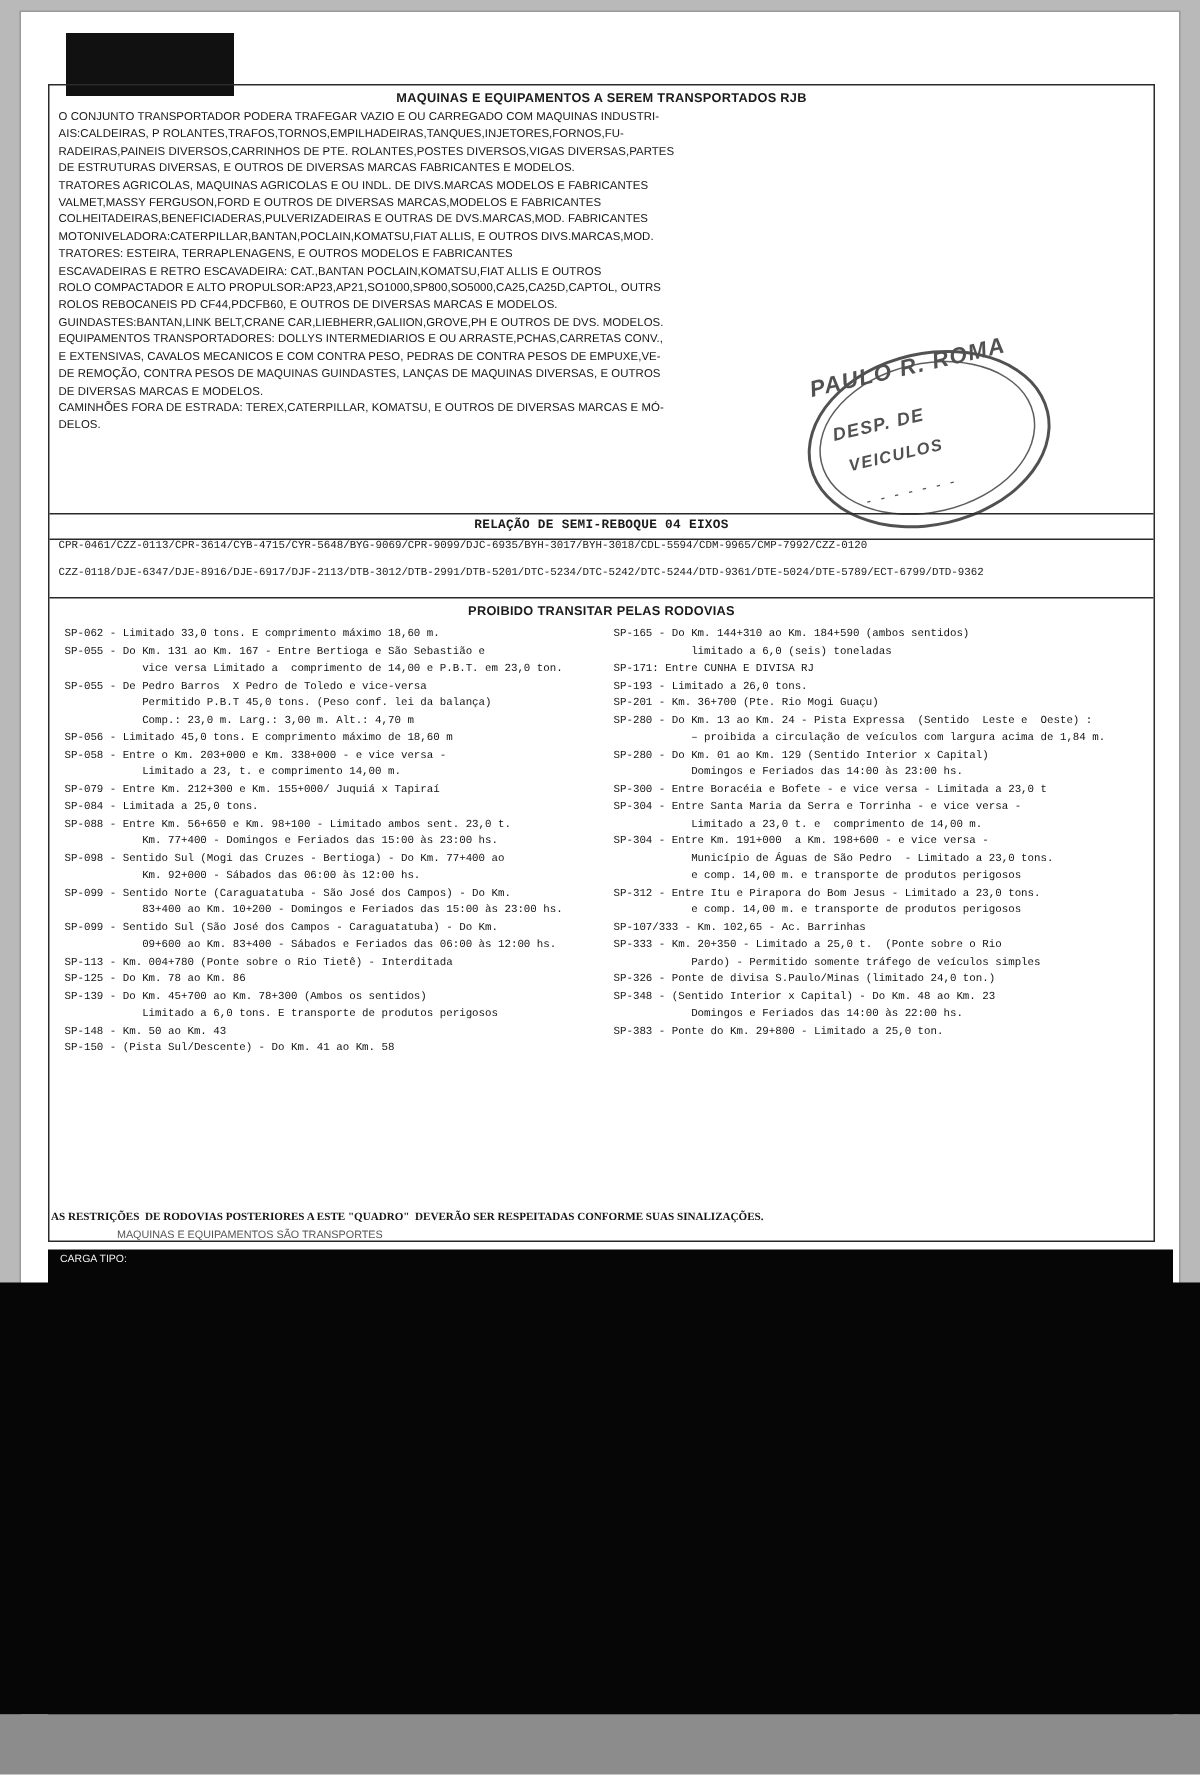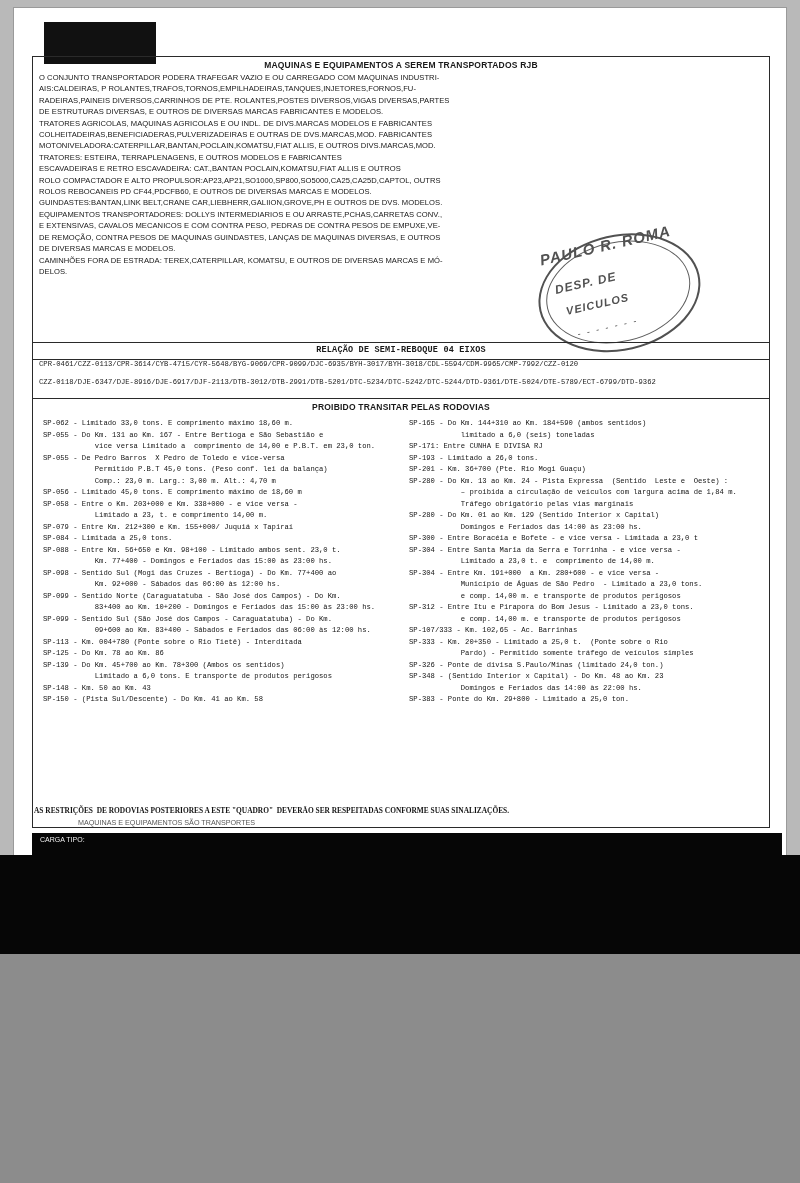--- a/index.html
+++ b/index.html
@@ -1,17 +1,17 @@
 <!DOCTYPE html>
 <html><head>
 <meta charset="utf-8">
 <style>
   html,body{margin:0;padding:0;background:#8c8c8c;}
   body{font-family:"Liberation Sans", sans-serif;}
-  .page{position:relative;width:800px;height:954px;background:#b9b9b9;overflow:hidden;}
+  .page{position:relative;width:800px;height:1143px;background:#b9b9b9;overflow:hidden;}
   .scan{position:absolute;left:14px;top:8px;width:772px;height:1168px;background:#ffffff;
         box-shadow:0 0 0 1px #9a9a9a;}
   
   .blob-tl{position:absolute;left:30px;top:14px;width:112px;height:42px;background:#111;}
   .blob-bottom{position:absolute;left:18px;top:825px;width:750px;height:345px;background:#060606;}
   .blob-bottom2{position:absolute;left:0px;top:855px;width:800px;height:318px;background:#060606;}
 
   .frame{position:absolute;left:18px;top:48px;width:736px;height:770px;border:1px solid #2a2a2a;}
   .hr{position:absolute;left:0;right:0;height:1px;background:#2a2a2a;}
 
@@ -63,20 +63,21 @@
     <div class="frame">
 
       <div class="sec1" style="height:318px;">
         <div class="sec1-title title">MAQUINAS E EQUIPAMENTOS A SEREM TRANSPORTADOS   RJB</div>
         <div class="sec1-body">
           <div class="body-line">O CONJUNTO TRANSPORTADOR PODERA TRAFEGAR VAZIO E OU CARREGADO COM MAQUINAS INDUSTRI-</div>
           <div class="body-line">AIS:CALDEIRAS, P ROLANTES,TRAFOS,TORNOS,EMPILHADEIRAS,TANQUES,INJETORES,FORNOS,FU-</div>
           <div class="body-line">RADEIRAS,PAINEIS DIVERSOS,CARRINHOS DE PTE. ROLANTES,POSTES DIVERSOS,VIGAS DIVERSAS,PARTES</div>
           <div class="body-line">DE ESTRUTURAS DIVERSAS, E OUTROS DE DIVERSAS MARCAS FABRICANTES E MODELOS.</div>
           <div class="body-line">TRATORES AGRICOLAS, MAQUINAS AGRICOLAS E OU INDL. DE DIVS.MARCAS MODELOS E FABRICANTES</div>
+          <div class="body-line">VALMET,MASSY FERGUSON,FORD E OUTROS DE DIVERSAS MARCAS,MODELOS E FABRICANTES</div>
           <div class="body-line">COLHEITADEIRAS,BENEFICIADERAS,PULVERIZADEIRAS E OUTRAS DE DVS.MARCAS,MOD. FABRICANTES</div>
           <div class="body-line">MOTONIVELADORA:CATERPILLAR,BANTAN,POCLAIN,KOMATSU,FIAT ALLIS, E OUTROS DIVS.MARCAS,MOD.</div>
           <div class="body-line">TRATORES: ESTEIRA, TERRAPLENAGENS, E OUTROS MODELOS E FABRICANTES</div>
           <div class="body-line">ESCAVADEIRAS E RETRO ESCAVADEIRA: CAT.,BANTAN POCLAIN,KOMATSU,FIAT ALLIS E OUTROS</div>
           <div class="body-line">ROLO COMPACTADOR E ALTO PROPULSOR:AP23,AP21,SO1000,SP800,SO5000,CA25,CA25D,CAPTOL, OUTRS</div>
           <div class="body-line">ROLOS REBOCANEIS PD CF44,PDCFB60, E OUTROS DE DIVERSAS MARCAS E MODELOS.</div>
           <div class="body-line">GUINDASTES:BANTAN,LINK BELT,CRANE CAR,LIEBHERR,GALIION,GROVE,PH E OUTROS DE DVS. MODELOS.</div>
           <div class="body-line">EQUIPAMENTOS TRANSPORTADORES: DOLLYS INTERMEDIARIOS E OU ARRASTE,PCHAS,CARRETAS CONV.,</div>
           <div class="body-line">E EXTENSIVAS, CAVALOS MECANICOS E COM CONTRA PESO, PEDRAS DE CONTRA PESOS DE EMPUXE,VE-</div>
           <div class="body-line">DE REMOÇÃO, CONTRA PESOS DE MAQUINAS GUINDASTES, LANÇAS DE MAQUINAS DIVERSAS, E OUTROS</div>
@@ -141,27 +142,26 @@
         </div>
 
         <div class="colR">
           <div class="col-line">SP-165 - Do Km. 144+310 ao Km. 184+590 (ambos sentidos)</div>
           <div class="col-line">            limitado a 6,0 (seis) toneladas</div>
           <div class="col-line">SP-171: Entre CUNHA E DIVISA RJ</div>
           <div class="col-line">SP-193 - Limitado a 26,0 tons.</div>
           <div class="col-line">SP-201 - Km. 36+700 (Pte. Rio Mogi Guaçu)</div>
           <div class="col-line">SP-280 - Do Km. 13 ao Km. 24 - Pista Expressa  (Sentido  Leste e  Oeste) :</div>
           <div class="col-line">            – proibida a circulação de veículos com largura acima de 1,84 m.</div>
-          <div class="col-line">            Tráfego obrigatório pelas vias marginais</div>
           <div class="col-line">SP-280 - Do Km. 01 ao Km. 129 (Sentido Interior x Capital)</div>
           <div class="col-line">            Domingos e Feriados das 14:00 às 23:00 hs.</div>
           <div class="col-line">SP-300 - Entre Boracéia e Bofete - e vice versa - Limitada a 23,0 t</div>
           <div class="col-line">SP-304 - Entre Santa Maria da Serra e Torrinha - e vice versa -</div>
           <div class="col-line">            Limitado a 23,0 t. e  comprimento de 14,00 m.</div>
-          <div class="col-line">SP-304 - Entre Km. 191+000  a Km. 280+600 - e vice versa -</div>
+          <div class="col-line">SP-304 - Entre Km. 191+000  a Km. 198+600 - e vice versa -</div>
           <div class="col-line">            Município de Águas de São Pedro  - Limitado a 23,0 tons.</div>
           <div class="col-line">            e comp. 14,00 m. e transporte de produtos perigosos</div>
           <div class="col-line">SP-312 - Entre Itu e Pirapora do Bom Jesus - Limitado a 23,0 tons.</div>
           <div class="col-line">            e comp. 14,00 m. e transporte de produtos perigosos</div>
           <div class="col-line">SP-107/333 - Km. 102,65 - Ac. Barrinhas</div>
           <div class="col-line">SP-333 - Km. 20+350 - Limitado a 25,0 t.  (Ponte sobre o Rio</div>
           <div class="col-line">            Pardo) - Permitido somente tráfego de veículos simples</div>
           <div class="col-line">SP-326 - Ponte de divisa S.Paulo/Minas (limitado 24,0 ton.)</div>
           <div class="col-line">SP-348 - (Sentido Interior x Capital) - Do Km. 48 ao Km. 23</div>
           <div class="col-line">            Domingos e Feriados das 14:00 às 22:00 hs.</div>

